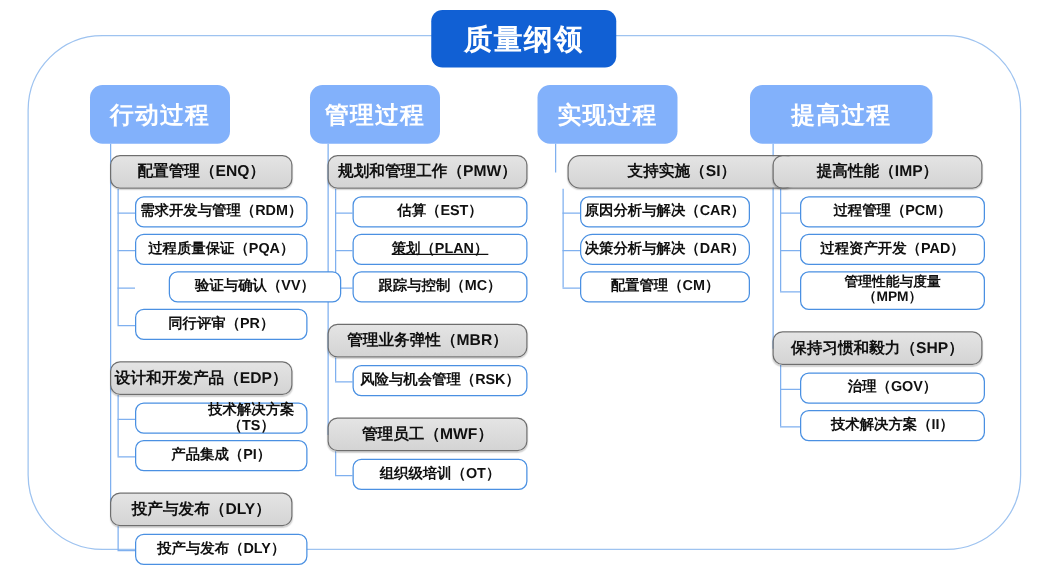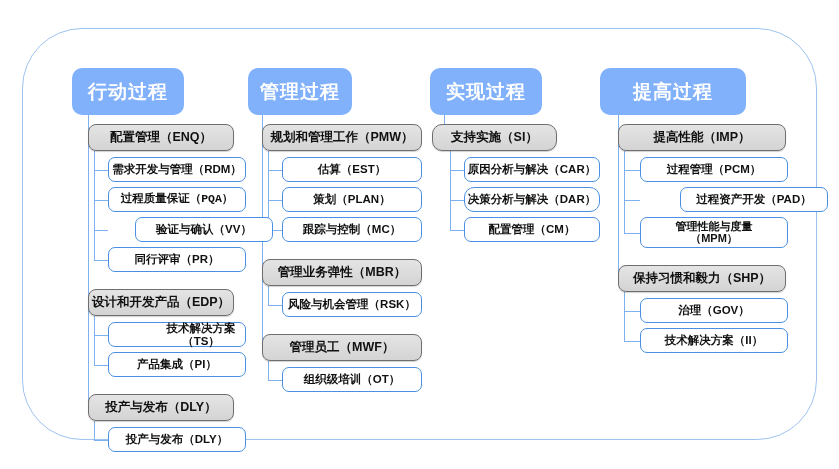--- a/index.html
+++ b/index.html
@@ -57,28 +57,29 @@
   }
   .node-leaf.two-line{height:31px;font-size:11px;}
 </style>
 </head>
 <body>
 
 <div id="stage">
 
   <div class="outer-frame"></div>
 
+  <div class="root-title">质量纲领</div>
 
   <div id="nodes">
       <div class="col-head" style="left: 72px; top: 68px; width: 112px; height: 47px;">行动过程</div>
       <div class="node-group" style="left: 88px; top: 124px; width: 146px; height: 27px;">配置管理（ENQ）</div>
       <div class="hline" style="left: 88px; top: 137.5px; width: 0px;"></div>
       <div class="node-leaf" style="left: 108px; top: 157px; width: 138px; height: 25px;">需求开发与管理（RDM）</div>
       <div class="hline" style="left: 94px; top: 169.5px; width: 14px;"></div>
-      <div class="node-leaf" style="left: 108px; top: 187px; width: 138px; height: 25px; font-family: Liberation Mono, monospace;">过程质量保证（PQA）</div>
+      <div class="node-leaf" style="left: 108px; top: 187px; width: 138px; height: 25px;">过程质量保证（PQA）</div>
       <div class="hline" style="left: 94px; top: 199.5px; width: 14px;"></div>
       <div class="node-leaf" style="left: 108px; top: 217px; width: 138px; height: 25px; margin-left: 27px;">验证与确认（VV）</div>
       <div class="hline" style="left: 94px; top: 229.5px; width: 14px;"></div>
       <div class="node-leaf" style="left: 108px; top: 247px; width: 138px; height: 25px;">同行评审（PR）</div>
       <div class="hline" style="left: 94px; top: 259.5px; width: 14px;"></div>
       <div class="vline" style="left: 94px; top: 151px; height: 108.5px;"></div>
       <div class="node-group" style="left: 88px; top: 289px; width: 146px; height: 27px;">设计和开发产品（EDP）</div>
       <div class="hline" style="left: 88px; top: 302.5px; width: 0px;"></div>
       <div class="node-leaf" style="left: 108px; top: 322px; width: 138px; height: 25px; padding-left: 48px;">技术解决方案（TS）</div>
       <div class="hline" style="left: 94px; top: 334.5px; width: 14px;"></div>
@@ -89,53 +90,53 @@
       <div class="hline" style="left: 88px; top: 407.5px; width: 0px;"></div>
       <div class="node-leaf" style="left: 108px; top: 427px; width: 138px; height: 25px;">投产与发布（DLY）</div>
       <div class="hline" style="left: 94px; top: 439.5px; width: 14px;"></div>
       <div class="vline" style="left: 94px; top: 421px; height: 18.5px;"></div>
       <div class="vline" style="left: 88px; top: 115px; height: 292.5px;"></div>
       <div class="col-head" style="left: 248px; top: 68px; width: 104px; height: 47px;">管理过程</div>
       <div class="node-group" style="left: 262px; top: 124px; width: 160px; height: 27px;">规划和管理工作（PMW）</div>
       <div class="hline" style="left: 262px; top: 137.5px; width: 0px;"></div>
       <div class="node-leaf" style="left: 282px; top: 157px; width: 140px; height: 25px;">估算（EST）</div>
       <div class="hline" style="left: 268px; top: 169.5px; width: 14px;"></div>
-      <div class="node-leaf" style="left: 282px; top: 187px; width: 140px; height: 25px;">策划（PLAN）</div>
+      <div class="node-leaf" style="left: 282px; top: 187px; width: 140px; height: 25px; text-decoration: underline;">策划（PLAN）</div>
       <div class="hline" style="left: 268px; top: 199.5px; width: 14px;"></div>
       <div class="node-leaf" style="left: 282px; top: 217px; width: 140px; height: 25px;">跟踪与控制（MC）</div>
       <div class="hline" style="left: 268px; top: 229.5px; width: 14px;"></div>
       <div class="vline" style="left: 268px; top: 151px; height: 78.5px;"></div>
       <div class="node-group" style="left: 262px; top: 259px; width: 160px; height: 27px;">管理业务弹性（MBR）</div>
       <div class="hline" style="left: 262px; top: 272.5px; width: 0px;"></div>
       <div class="node-leaf" style="left: 282px; top: 292px; width: 140px; height: 25px; text-align: right;">风险与机会管理（RSK）</div>
       <div class="hline" style="left: 268px; top: 304.5px; width: 14px;"></div>
       <div class="vline" style="left: 268px; top: 286px; height: 18.5px;"></div>
       <div class="node-group" style="left: 262px; top: 334px; width: 160px; height: 27px;">管理员工（MWF）</div>
       <div class="hline" style="left: 262px; top: 347.5px; width: 0px;"></div>
       <div class="node-leaf" style="left: 282px; top: 367px; width: 140px; height: 25px;">组织级培训（OT）</div>
       <div class="hline" style="left: 268px; top: 379.5px; width: 14px;"></div>
       <div class="vline" style="left: 268px; top: 361px; height: 18.5px;"></div>
       <div class="vline" style="left: 262px; top: 115px; height: 232.5px;"></div>
       <div class="col-head" style="left: 430px; top: 68px; width: 112px; height: 47px;">实现过程</div>
-      <div class="node-group" style="left: 432px; top: 124px; width: 125px; height: 27px; border-radius: 10px;">支持实施（SI）</div>
+      <div class="node-group" style="left: 454px; top: 124px; width: 183px; height: 27px; border-radius: 10px;">支持实施（SI）</div>
       <div class="hline" style="left: 444px; top: 137.5px; width: 0px;"></div>
       <div class="node-leaf" style="left: 464px; top: 157px; width: 136px; height: 25px;">原因分析与解决（CAR）</div>
       <div class="hline" style="left: 450px; top: 169.5px; width: 14px;"></div>
       <div class="node-leaf" style="left: 464px; top: 187px; width: 136px; height: 25px; border-radius: 10px;">决策分析与解决（DAR）</div>
       <div class="hline" style="left: 450px; top: 199.5px; width: 14px;"></div>
       <div class="node-leaf" style="left: 464px; top: 217px; width: 136px; height: 25px;">配置管理（CM）</div>
       <div class="hline" style="left: 450px; top: 229.5px; width: 14px;"></div>
       <div class="vline" style="left: 450px; top: 151px; height: 78.5px;"></div>
       <div class="vline" style="left: 444px; top: 115px; height: 22.5px;"></div>
       <div class="col-head" style="left: 600px; top: 68px; width: 146px; height: 47px;">提高过程</div>
       <div class="node-group" style="left: 618px; top: 124px; width: 168px; height: 27px;">提高性能（IMP）</div>
       <div class="hline" style="left: 618px; top: 137.5px; width: 0px;"></div>
       <div class="node-leaf" style="left: 640px; top: 157px; width: 148px; height: 25px;">过程管理（PCM）</div>
       <div class="hline" style="left: 624px; top: 169.5px; width: 16px;"></div>
-      <div class="node-leaf" style="left: 640px; top: 187px; width: 148px; height: 25px; margin-left: 40px;">过程资产开发（PAD）</div>
+      <div class="node-leaf" style="left: 640px; top: 187px; width: 148px; height: 25px;">过程资产开发（PAD）</div>
       <div class="hline" style="left: 624px; top: 199.5px; width: 16px;"></div>
       <div class="node-leaf two-line" style="left: 640px; top: 217px; width: 148px; height: 31px;">管理性能与度量<br>（MPM）</div>
       <div class="hline" style="left: 624px; top: 232.5px; width: 16px;"></div>
       <div class="vline" style="left: 624px; top: 151px; height: 81.5px;"></div>
       <div class="node-group" style="left: 618px; top: 265px; width: 168px; height: 27px;">保持习惯和毅力（SHP）</div>
       <div class="hline" style="left: 618px; top: 278.5px; width: 0px;"></div>
       <div class="node-leaf" style="left: 640px; top: 298px; width: 148px; height: 25px;">治理（GOV）</div>
       <div class="hline" style="left: 624px; top: 310.5px; width: 16px;"></div>
       <div class="node-leaf" style="left: 640px; top: 328px; width: 148px; height: 25px;">技术解决方案（II）</div>
       <div class="hline" style="left: 624px; top: 340.5px; width: 16px;"></div>

